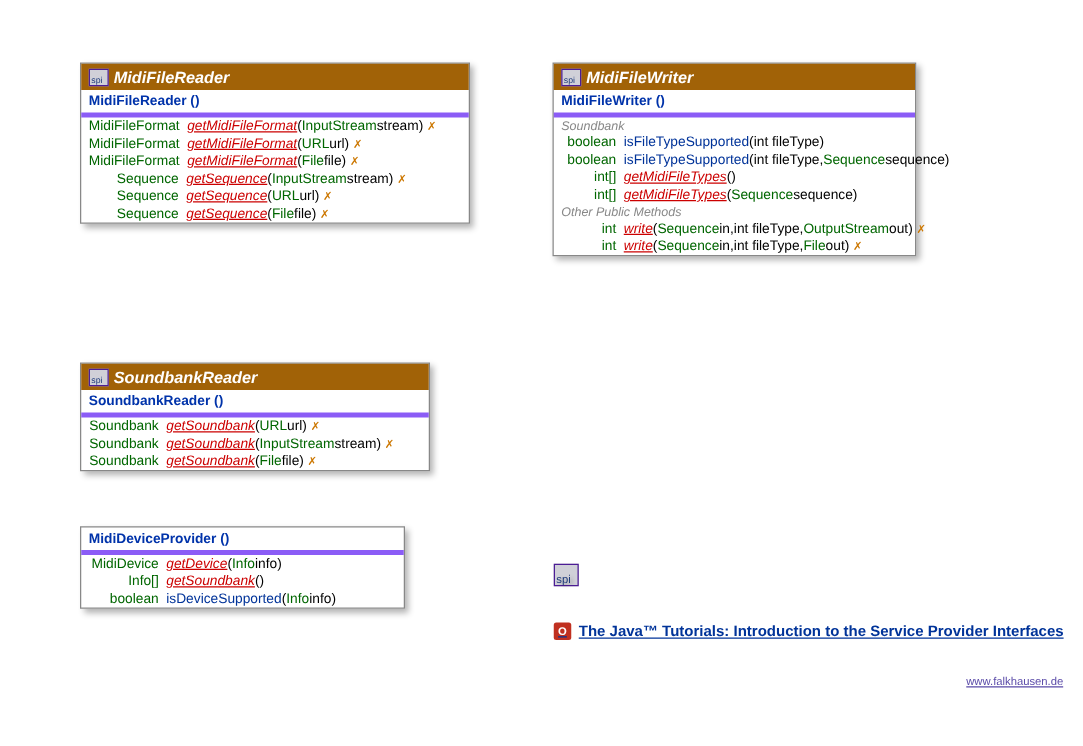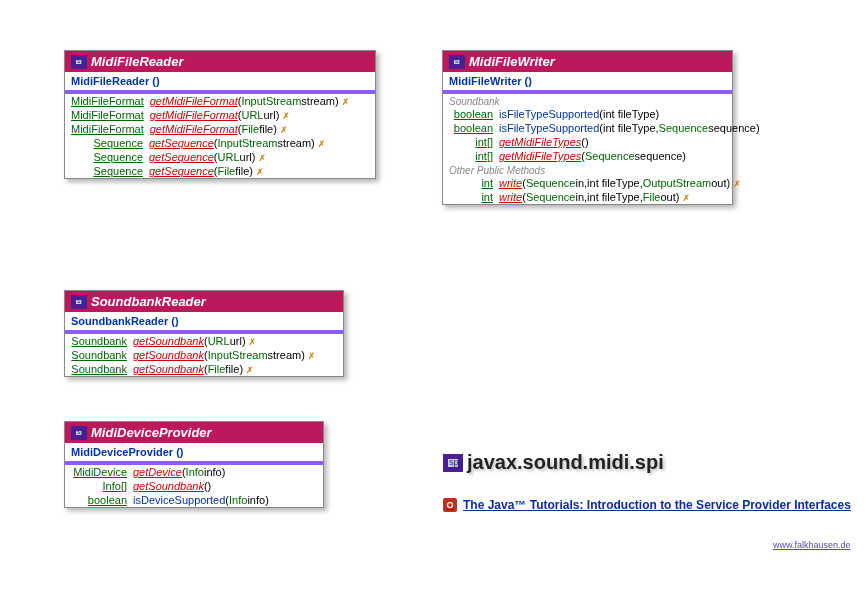--- a/index.html
+++ b/index.html
@@ -13,36 +13,36 @@
     background: #fff;
     position: relative;
   }
   .class-box {
     position: absolute;
     background: #fff;
     border: 1px solid #888;
     box-shadow: 3px 3px 5px rgba(0,0,0,0.3);
   }
   .class-header {
-    background: #be185d;
+    background: #a16207;
     color: #fff;
     font-weight: bold;
     font-style: italic;
     font-size: 13px;
     padding: 3px 6px;
     display: flex;
     align-items: center;
     gap: 4px;
   }
   .spi-icon {
     display: inline-flex;
     width: 16px;
     height: 14px;
     background: #d0d0d8;
-    border: 5px solid #4c1d95;
+    border: 1px solid #4c1d95;
     font-size: 7px;
     font-style: normal;
     font-weight: normal;
     color: #1e3a7b;
     align-items: flex-end;
     justify-content: flex-start;
     padding: 0 1px 0 1px;
     line-height: 1;
   }
   .constructor-row {
@@ -62,21 +62,20 @@
     white-space: nowrap;
     display: flex;
     align-items: baseline;
   }
   .return-type {
     color: #006600;
     text-align: right;
     display: inline-block;
     min-width: 78px;
     padding-right: 6px;
-    text-decoration: underline;
   }
   .method-name {
     color: #cc0000;
     font-style: italic;
     text-decoration: underline;
   }
   .method-name-plain {
     color: #003399;
   }
   .params { color: #000; }
@@ -292,24 +291,20 @@
         <span class="params"> (</span>
         <span class="param-type">File</span>
         <span class="params"> file</span>
         <span class="params">)</span>
         <span class="throws-mark">✗</span>
       </div>
     </div>
 </div>
 
 <div class="class-box" style="left:64px; top:421px; width:260px;">
-  <div class="class-header">
-    <span class="spi-icon">spi</span>
-    <span>MidiDeviceProvider</span>
-  </div>
   <div class="constructor-row">MidiDeviceProvider ()</div>
   <div>
       <div class="method-row">
         <span class="return-type" style="min-width:62px;">MidiDevice</span>
         <span class="method-name">getDevice</span>
         <span class="params"> (</span>
         <span class="param-type">Info</span>
         <span class="params"> info</span>
         <span class="params">)</span>
       </div>
@@ -320,21 +315,20 @@
         <span class="params"> (</span>
         <span class="param-type">Info</span>
         <span class="params"> info</span>
         <span class="params">)</span>
       </div>
     </div>
 </div>
 
 <div class="package-title" style="left:443px; top:451px;">
   <span class="spi-icon">spi</span>
-  <span>javax.sound.midi.spi</span>
 </div>
 
 <a class="tutorial-link" style="left:443px; top:498px;">
   <span class="oracle-icon">O</span>
   <span>The Java™ Tutorials: Introduction to the Service Provider Interfaces</span>
 </a>
 
 <a class="footer-link" style="left:773px; top:540px;">www.falkhausen.de</a>
 
 </body></html>

